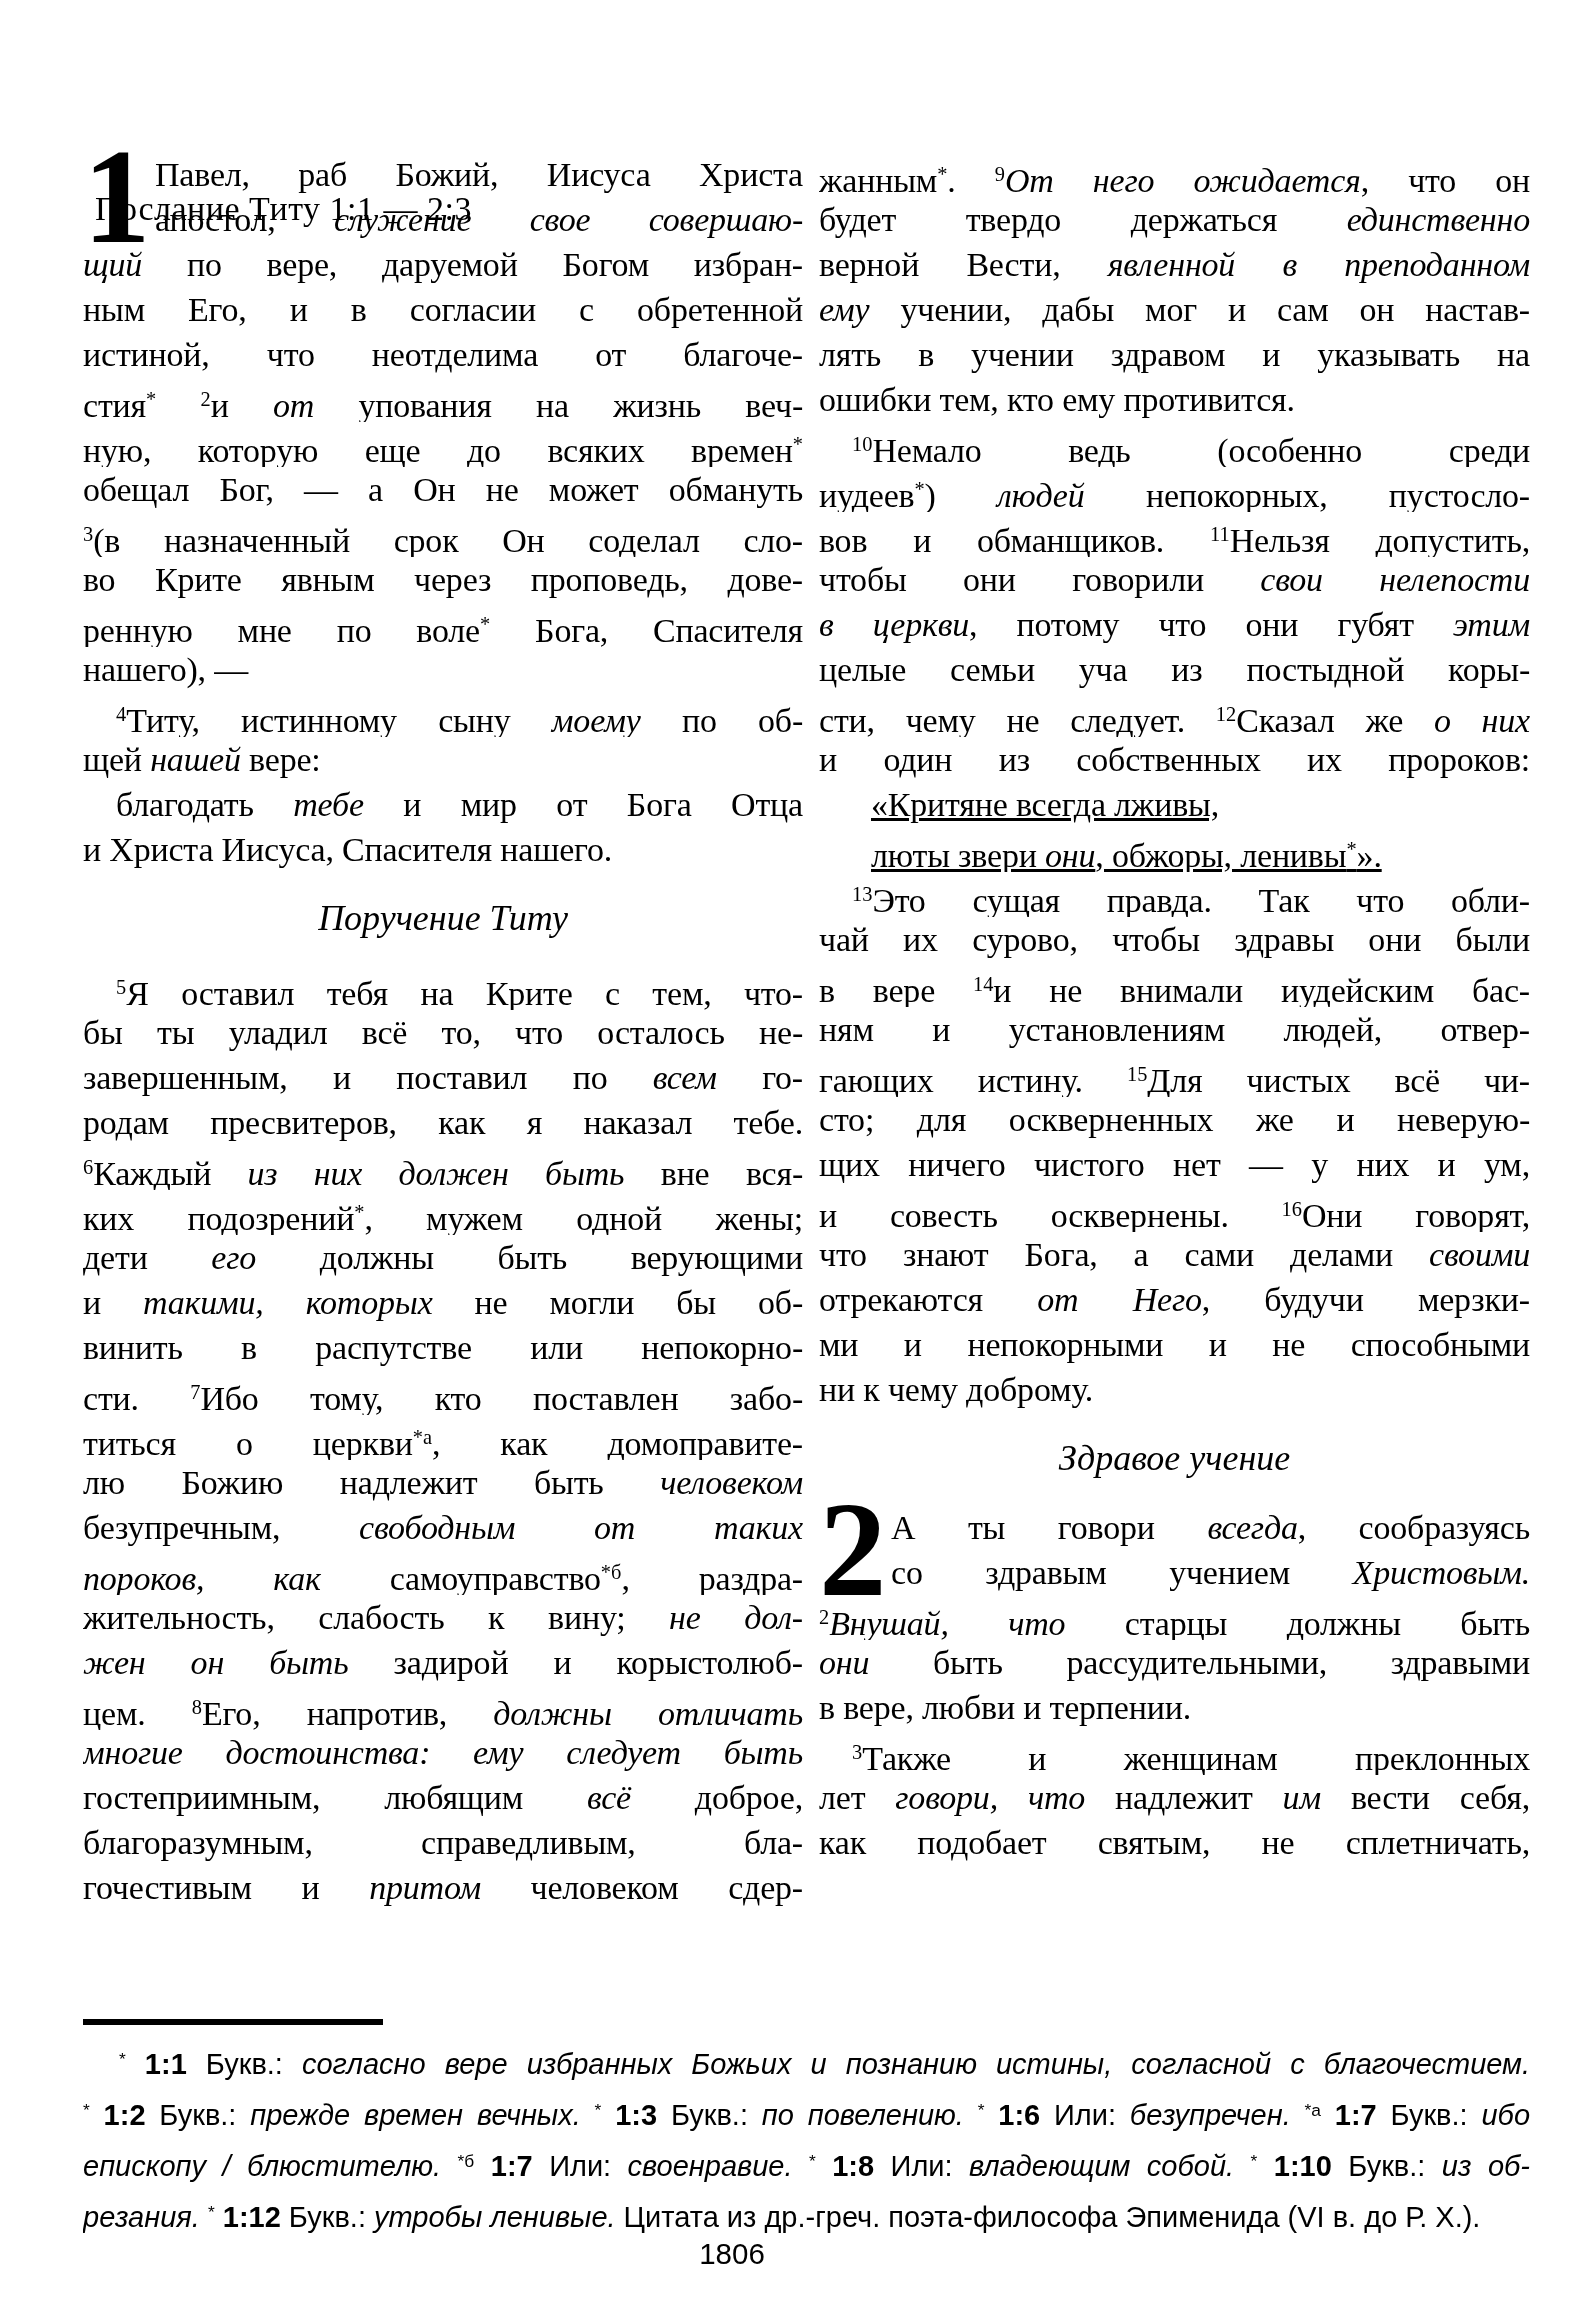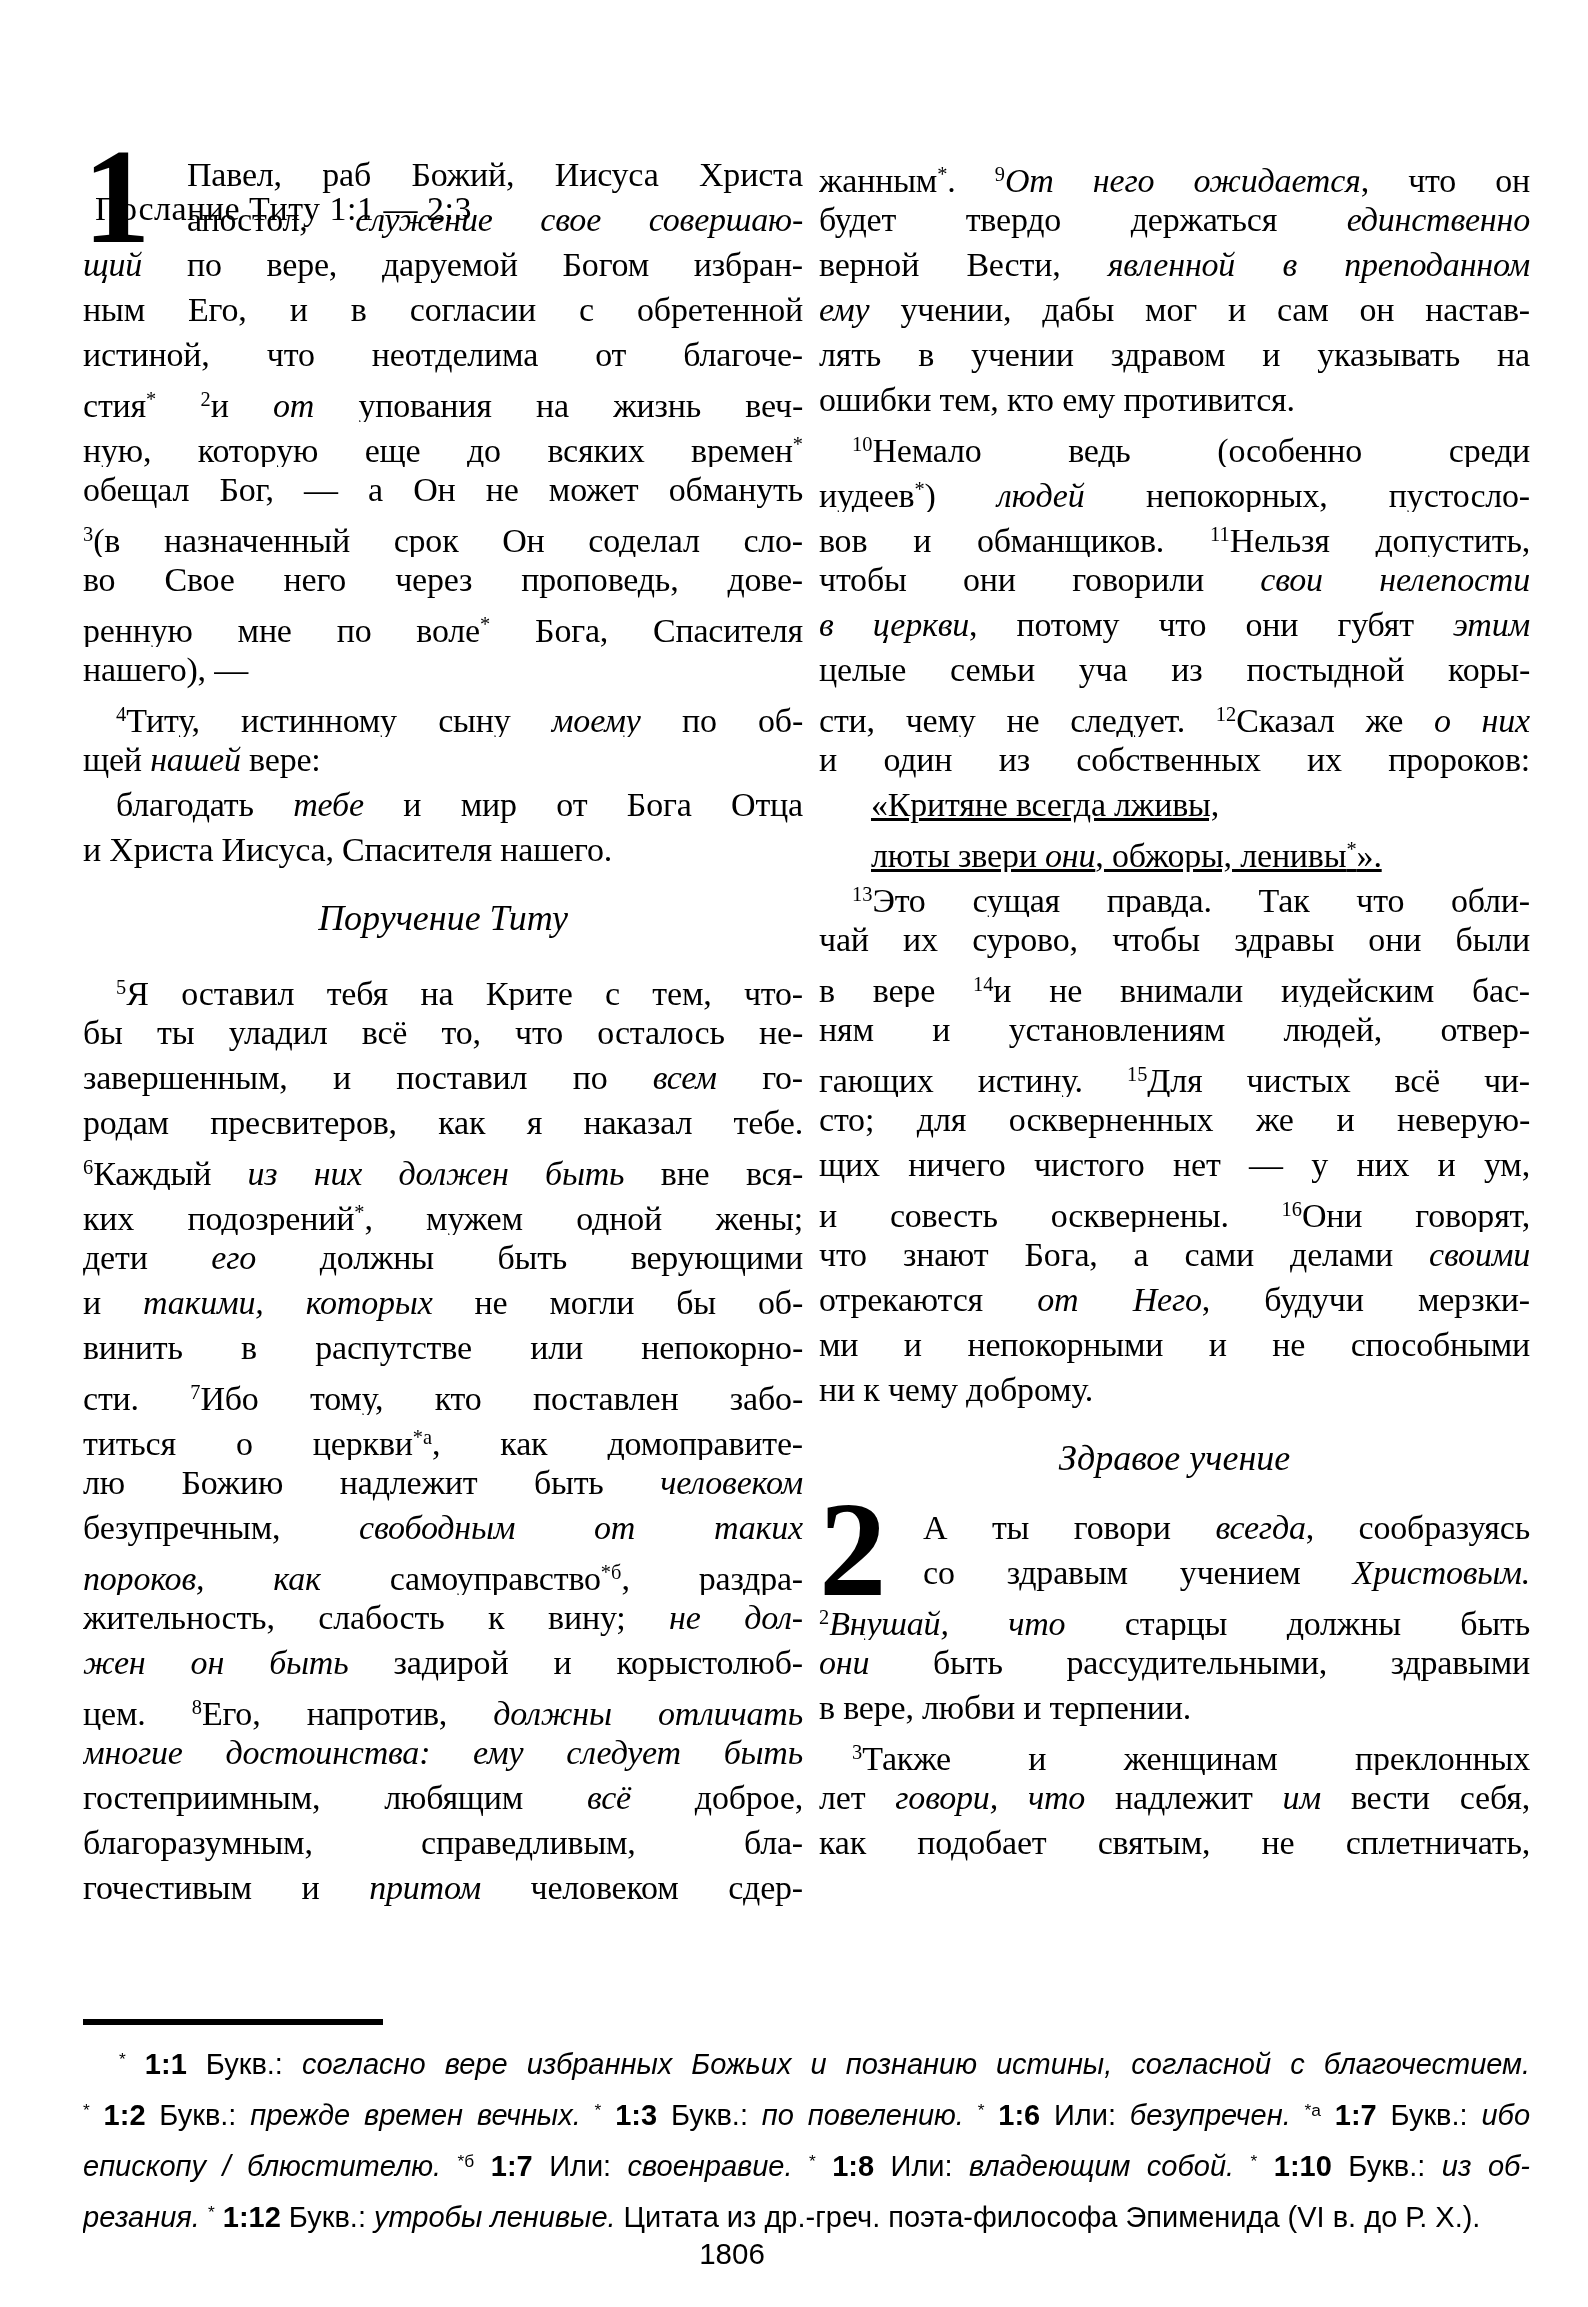--- a/index.html
+++ b/index.html
@@ -21,21 +21,21 @@
   .col-right{left:819px;width:711px;}
   .para{position:relative;}
   .line{
     font-size:34px;line-height:45px;height:45px;
     text-align:justify;text-align-last:justify;
     overflow:hidden;letter-spacing:-0.2px;
   }
   .line.noj{text-align-last:left;}
   .line.ind{padding-left:33px;}
   .line.poem{padding-left:52px;text-align:left;text-align-last:left;text-decoration:underline;}
-  .line.drop{margin-left:104px;}
+  .line.drop{margin-left:72px;}
   .dropcap{
     position:absolute;left:0;top:-3.7px;
     font-size:135px;line-height:97px;font-weight:bold;
   }
   .heading{
     font-style:italic;text-align:center;
     font-size:36px;line-height:45px;
     margin-top:24px;margin-bottom:24px;
   }
   .s-i{font-style:italic;}
@@ -73,21 +73,21 @@
         <div class="dropcap">1</div>
         <div class="line drop"><span class="s-n">Павел, раб Божий, Иисуса Христа</span></div>
         <div class="line drop"><span class="s-n">апостол, </span><span class="s-i">служение свое совершаю-</span></div>
         <div class="line"><span class="s-i">щий</span><span class="s-n"> по вере, даруемой Богом избран-</span></div>
         <div class="line"><span class="s-n">ным Его, и в согласии с обретенной</span></div>
         <div class="line"><span class="s-n">истиной, что неотделима от благоче-</span></div>
         <div class="line"><span class="s-n">стия</span><span class="s-a">*</span><span class="s-n"> </span><span class="s-v">2</span><span class="s-n">и </span><span class="s-i">от</span><span class="s-n"> упования на жизнь веч-</span></div>
         <div class="line"><span class="s-n">ную, которую еще до всяких времен</span><span class="s-a">*</span></div>
         <div class="line"><span class="s-n">обещал Бог, — а Он не может обмануть</span></div>
         <div class="line"><span class="s-v">3</span><span class="s-n">(в назначенный срок Он соделал сло-</span></div>
-        <div class="line"><span class="s-n">во Свое него через проповедь, дове-</span></div>
+        <div class="line"><span class="s-n">во Крите явным через проповедь, дове-</span></div>
         <div class="line"><span class="s-n">ренную мне по воле</span><span class="s-a">*</span><span class="s-n"> Бога, Спасителя</span></div>
         <div class="line noj"><span class="s-n">нашего), —</span></div>
       </div>
       <div class="para">
         <div class="line ind"><span class="s-v">4</span><span class="s-n">Титу, истинному сыну </span><span class="s-i">моему</span><span class="s-n"> по об-</span></div>
         <div class="line noj"><span class="s-n">щей </span><span class="s-i">нашей</span><span class="s-n"> вере:</span></div>
       </div>
       <div class="para">
         <div class="line ind"><span class="s-n">благодать </span><span class="s-i">тебе</span><span class="s-n"> и мир от Бога Отца</span></div>
         <div class="line noj"><span class="s-n">и Христа Иисуса, Спасителя нашего.</span></div>

